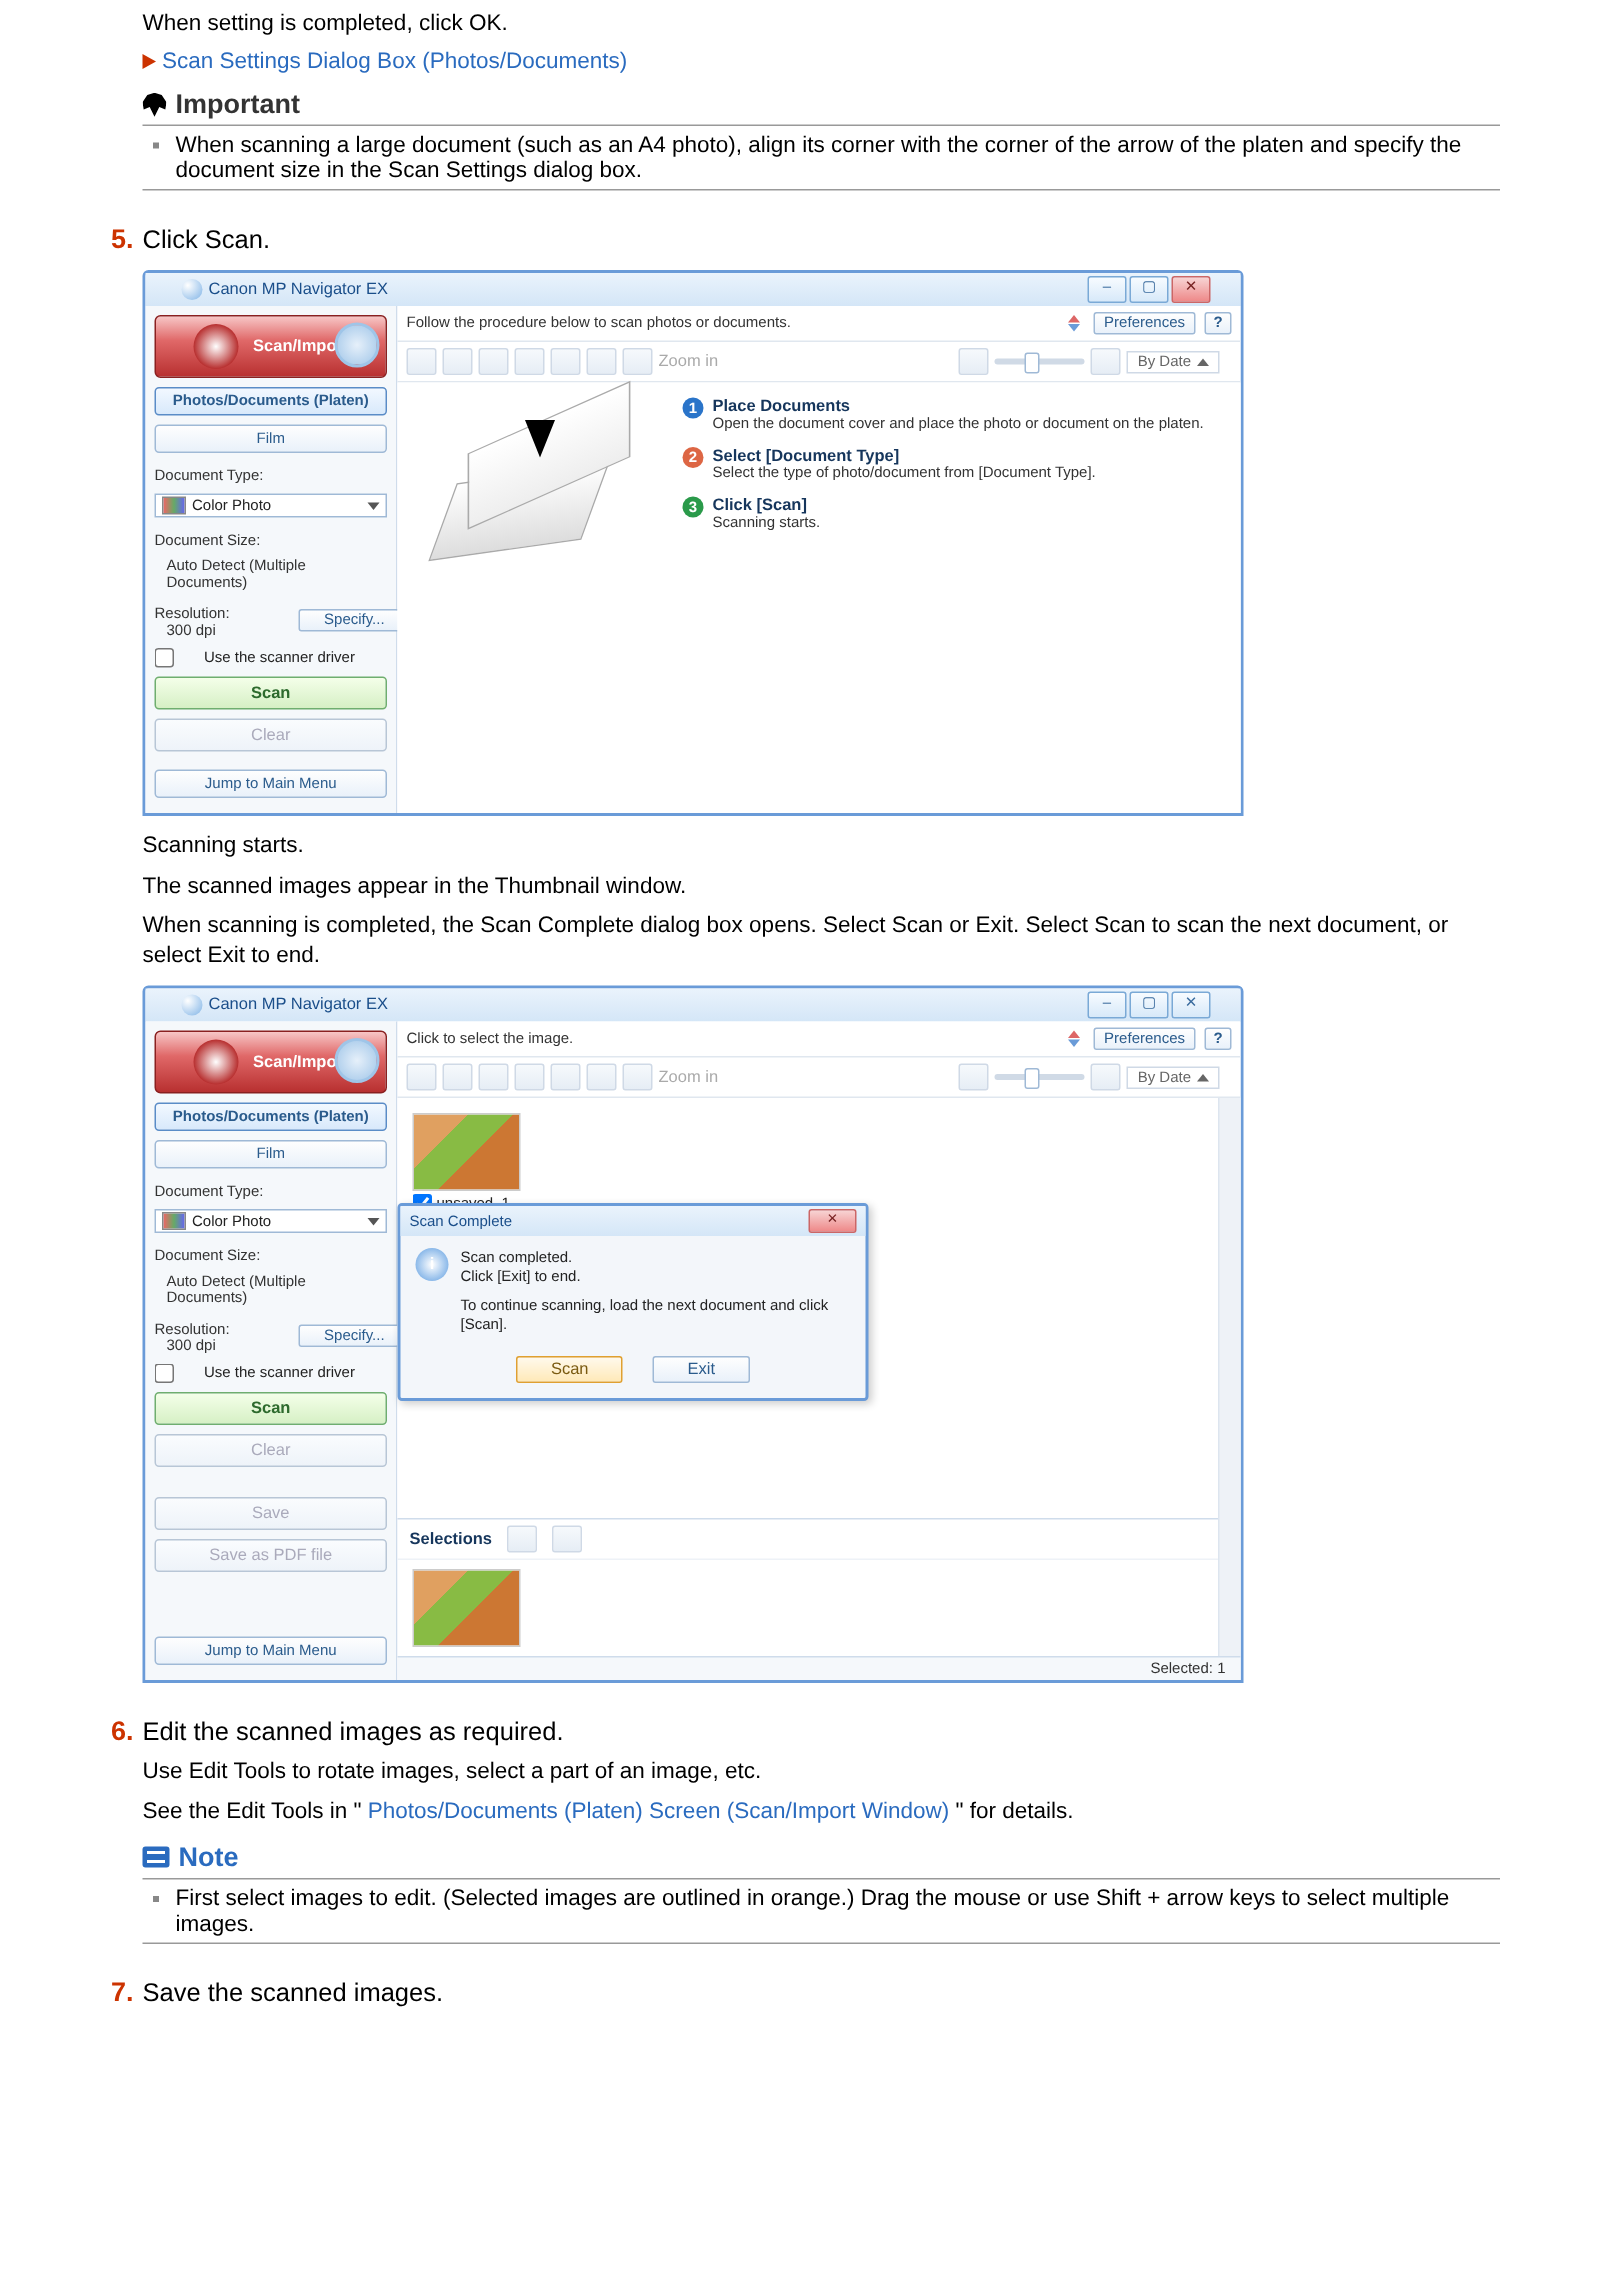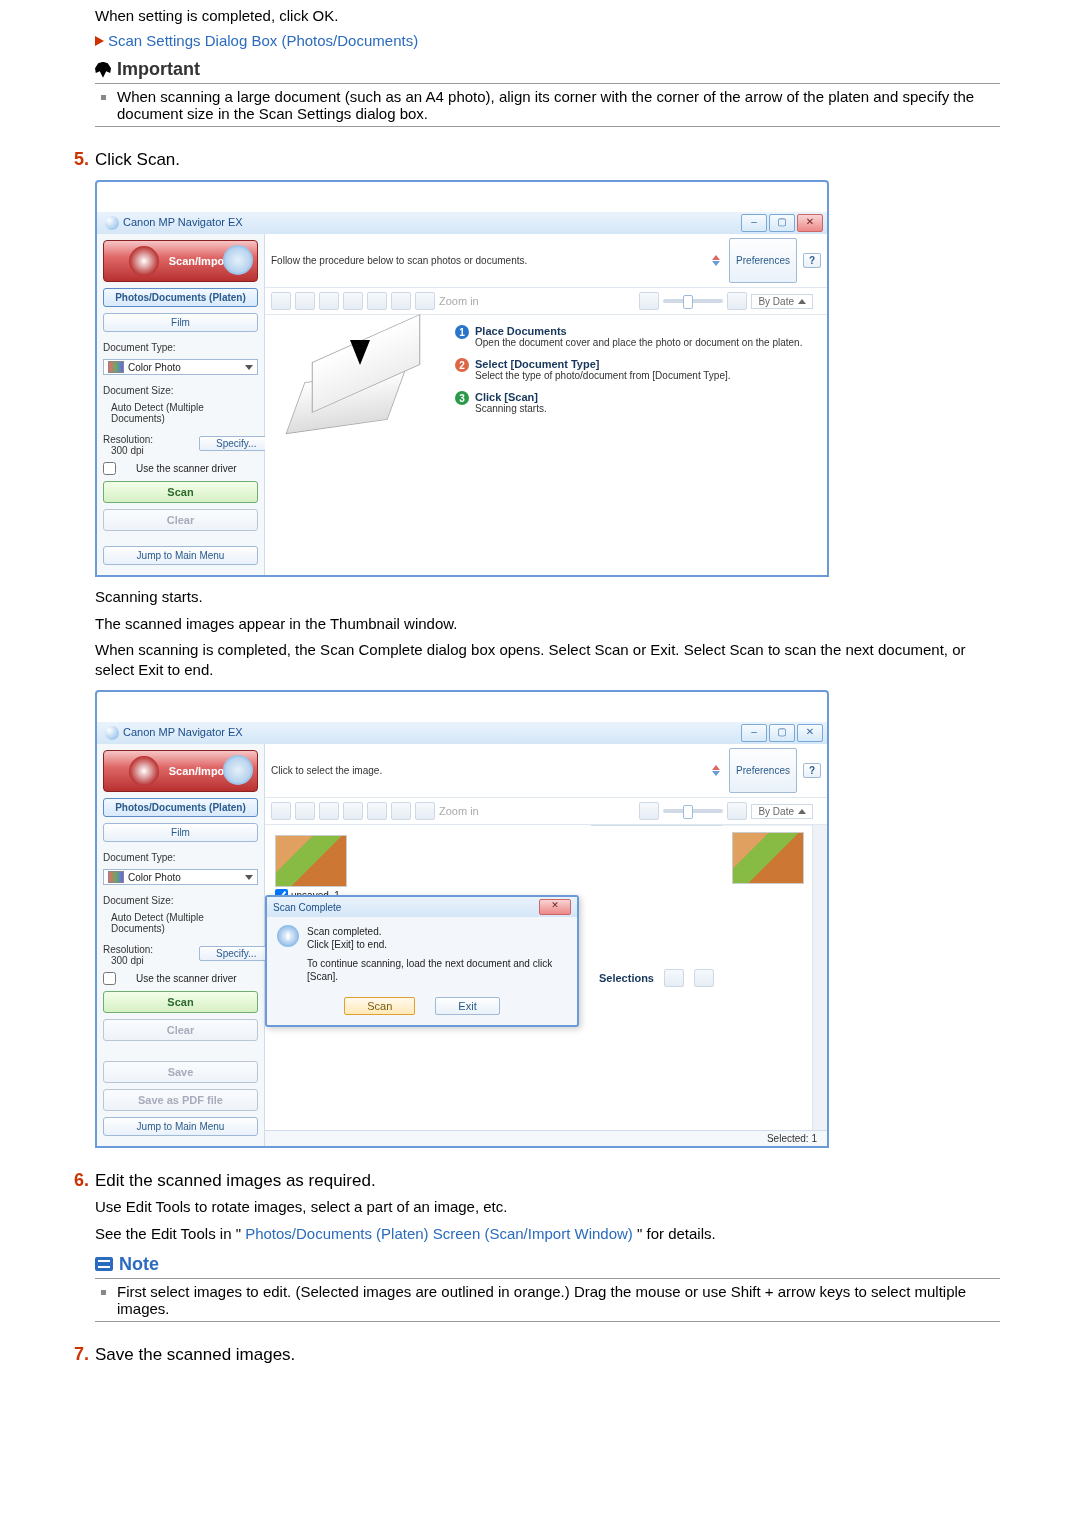--- a/index.html
+++ b/index.html
@@ -128,22 +128,21 @@
     background: #fff;
     font-family: Tahoma, Arial, sans-serif;
     font-size: 11px;
     color: #222;
   }
   .app-titlebar {
     height: 22px;
     background: linear-gradient(#eaf3fc, #d4e6f7);
     display: flex;
     align-items: center;
-    padding: 0 4px;
-    margin-top: 30px;
+    padding: 0 20px;
   }
   .app-title { flex: 1; color: #1a4e8a; font-size: 11px; padding-left: 4px; }
   .app-title::before {
     content: "";
     display: inline-block;
     width: 14px; height: 14px;
     background: radial-gradient(circle at 30% 30%, #fff, #7fb3e6);
     border-radius: 50%;
     vertical-align: middle;
     margin-right: 4px;
@@ -236,21 +235,21 @@
   .chk { font-size:10px; display:flex; gap:20px; align-items:center; }
   .chk input { margin:0; }
   .big-btn {
     border:1px solid #6fae6f;
     background: linear-gradient(#f4ffe9,#d6f0c5);
     color:#2d6a2d; font-weight:bold;
     text-align:center; padding:4px 0; border-radius:3px;
   }
   .big-btn.clear, .big-btn.disabled {
     border-color:#b8c6d6; background:linear-gradient(#fafcfe,#eef3f9);
-    color:#aab; font-weight:bold;
+    color:#aab; font-weight:normal;
   }
   .jump-btn {
     margin-top:auto;
     border:1px solid #9fb9d6; background:linear-gradient(#fefefe,#e9f1fa);
     border-radius:3px; text-align:center; padding:3px 0;
     color:#2a5b8c; font-size:10px;
   }
 
   .app-main {
     flex:1; display:flex; flex-direction:column;
@@ -258,21 +257,21 @@
   }
   .main-toprow {
     display:flex; align-items:center;
     padding: 4px 6px;
     border-bottom: 1px solid #e0e7ef;
     gap: 6px;
   }
   .main-instruction { flex:1; font-size:10px; color:#333; }
   .pref-btn, .help-btn {
     border:1px solid #9fb9d6; background:linear-gradient(#fefefe,#e9f1fa);
-    border-radius:2px; font-size:10px; padding:16px 6px; color:#2a5b8c;
+    border-radius:2px; font-size:10px; padding:1px 6px; color:#2a5b8c;
   }
   .help-btn { width:16px; text-align:center; padding:1px 0; font-weight:bold; }
   .sort-icon {
     width:14px; height:11px; position:relative;
   }
   .sort-icon::before, .sort-icon::after {
     content:""; position:absolute; left:3px; width:0; height:0;
     border-left:4px solid transparent; border-right:4px solid transparent;
   }
   .sort-icon::before { top:0; border-bottom:5px solid #d66; }
@@ -411,21 +410,21 @@
   .sel-thumbs{ padding:6px 10px; border-top:1px solid #eef2f7;}
   .status-bar{
     border-top:1px solid #cfdceb;
     text-align:right; padding:2px 10px; font-size:10px; color:#333;
     background:#f5f8fb;
   }
   .scroll-stub{
     width:14px; background:#eef2f7; border-left:1px solid #dde5ef;
   }
   .flexrow{display:flex;}
-  .flexcol{display:flex;flex-direction:row;flex:1;}
+  .flexcol{display:flex;flex-direction:column;flex:1;}
 
 </style>
 </head>
 <body>
 
 <div class="page">
 
 
   <div class="content">
     <div class="body-para">When setting is completed, click OK.</div>

